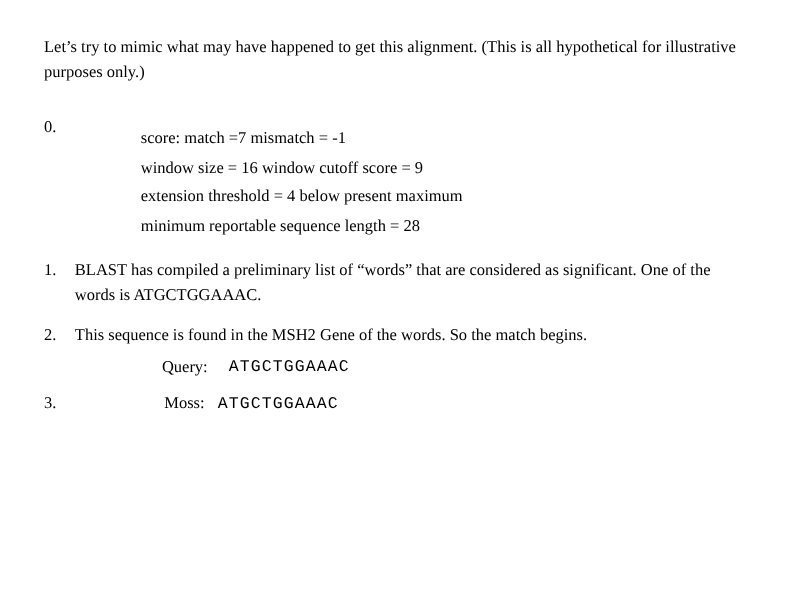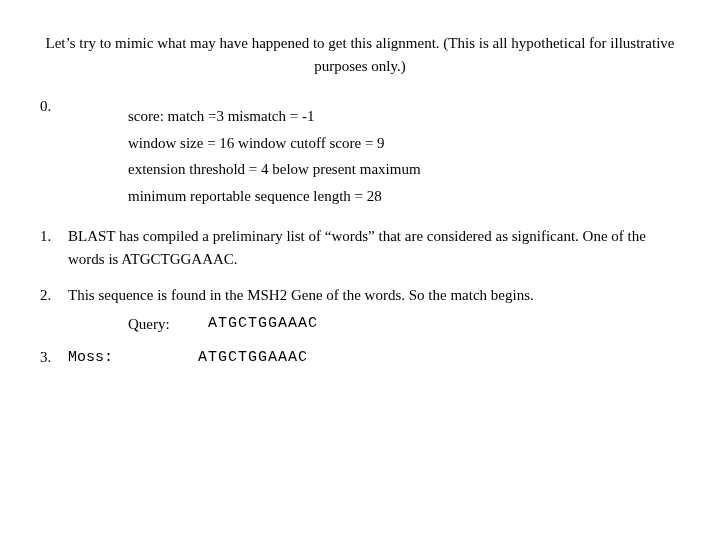--- a/index.html
+++ b/index.html
@@ -13,23 +13,22 @@
       background: #ffffff;
       font-family: 'Times New Roman', Times, serif;
       font-size: 15px;
       color: #000000;
       overflow: hidden;
     }
     .page {
       padding: 32px 40px;
     }
     .intro {
-      margin-bottom: 18px;
+      margin-bottom: 28px;
       line-height: 1.5;
-      text-align: center;
     }
     .step-list {
       list-style: none;
     }
     .step-item {
       display: flex;
       margin-bottom: 14px;
       line-height: 1.5;
     }
     .step-number {
@@ -46,58 +45,58 @@
       margin-bottom: 4px;
       line-height: 1.5;
     }
     .query-row {
       display: flex;
       margin-top: 6px;
       margin-left: 60px;
     }
     .query-label {
       min-width: 80px;
-      text-align: left;
+      text-align: center;
     }
     .query-value {
       font-family: 'Courier New', Courier, monospace;
       font-size: 15px;
       letter-spacing: 1px;
     }
     .moss-row {
       display: flex;
       margin-top: 0px;
     }
     .moss-number {
       min-width: 28px;
     }
     .moss-label {
       min-width: 130px;
+      text-align: right;
       padding-right: 12px;
-      font-family: Liberation Mono, monospace;
     }
     .moss-value {
       font-family: 'Courier New', Courier, monospace;
       font-size: 15px;
       letter-spacing: 1px;
     }
   </style>
 </head>
 <body>
 
 <div class="page">
   <p class="intro">Let’s try to mimic what may have happened to get this alignment.  (This is all hypothetical for illustrative purposes only.)</p>
 
   <ul class="step-list">
 
     <li class="step-item">
       <span class="step-number">0.</span>
       <div class="step-content">
         <div class="params-block">
-          <div class="param-row">score:   match =3     mismatch = -1</div>
+          <div class="param-row">score:   match =7     mismatch = -1</div>
           <div class="param-row">window size = 16     window cutoff score  = 9</div>
           <div class="param-row">extension threshold = 4 below present maximum</div>
           <div class="param-row">minimum reportable sequence length = 28</div>
         </div>
       </div>
     </li>
 
     <li class="step-item">
       <span class="step-number">1.</span>
       <div class="step-content">

